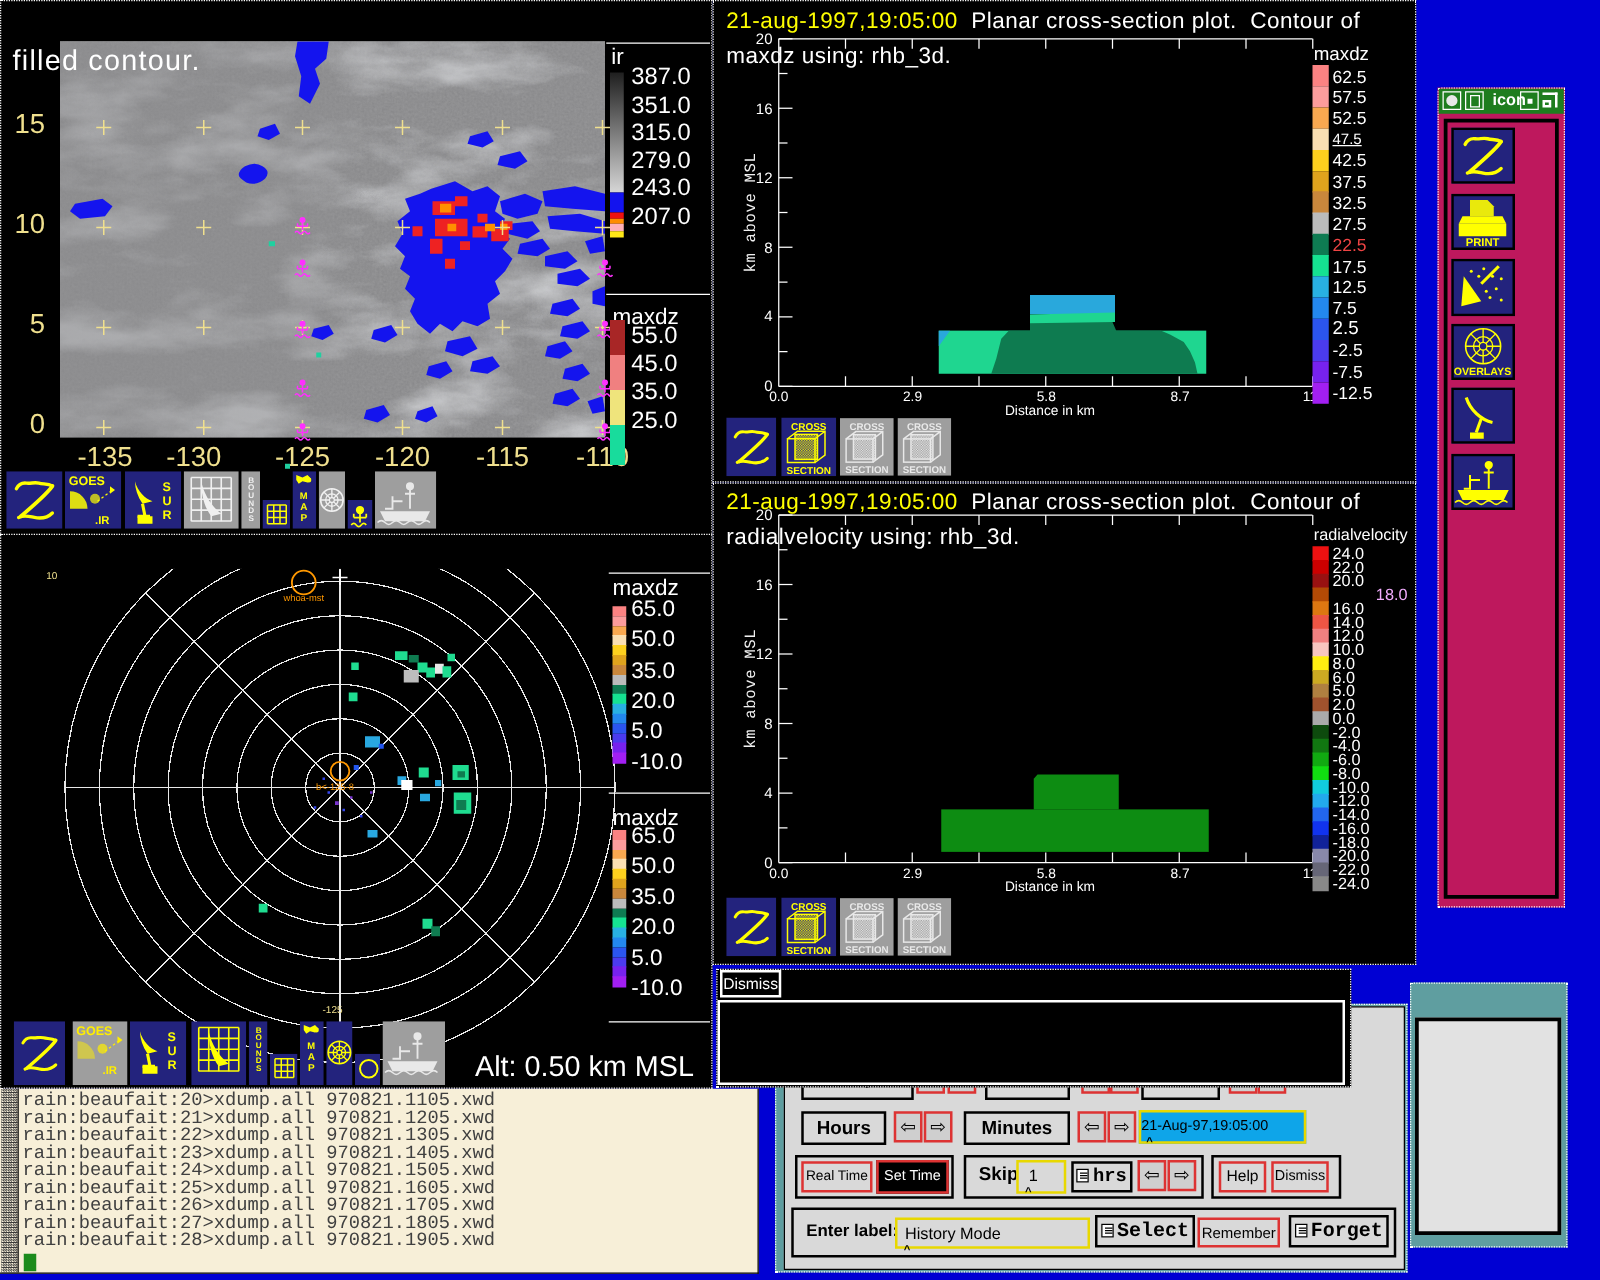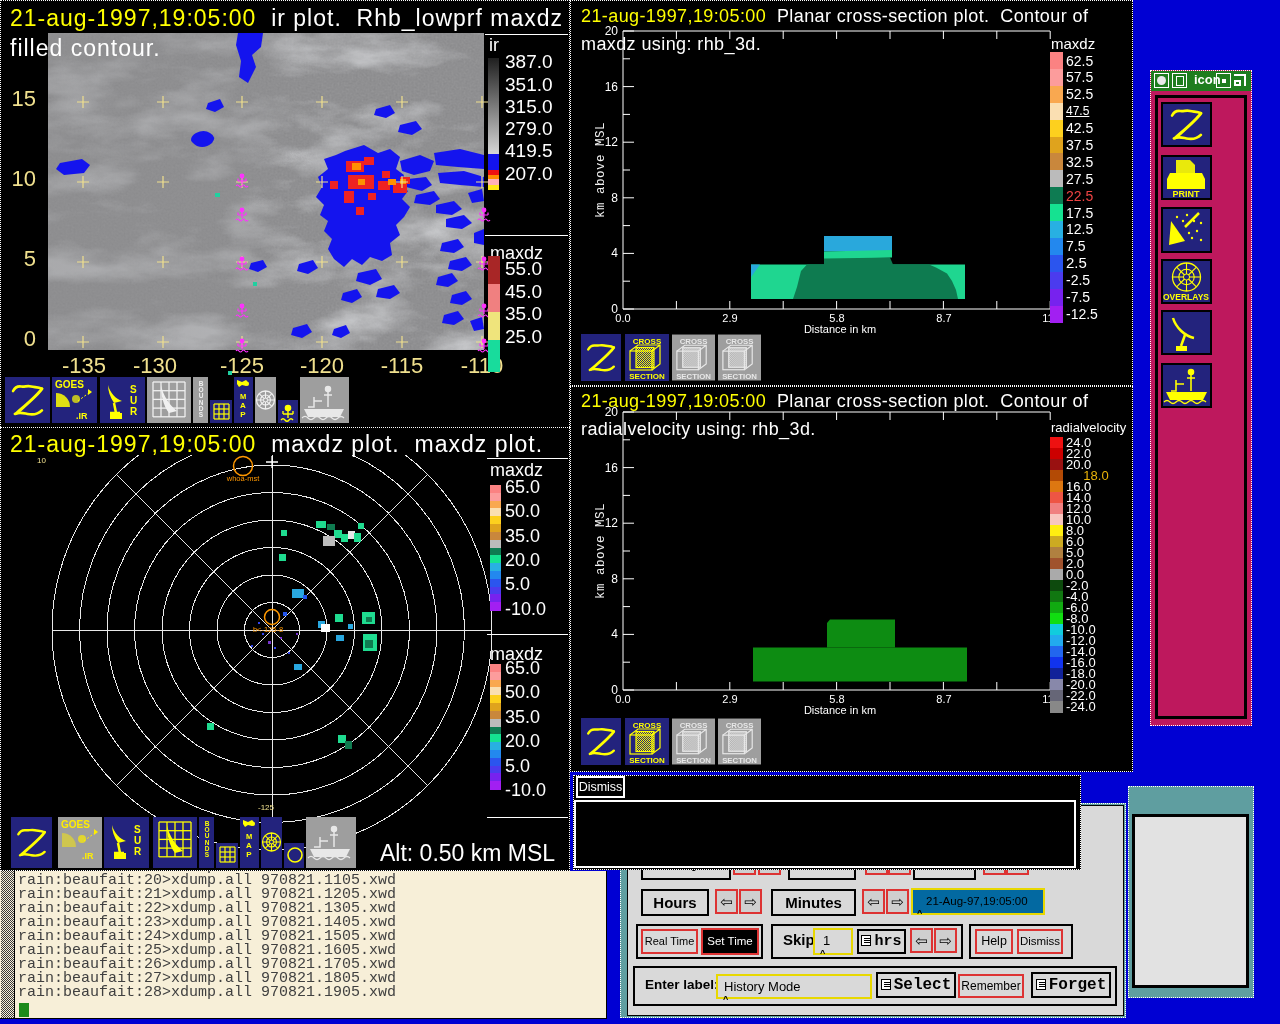--- a/index.html
+++ b/index.html
@@ -12,21 +12,20 @@
 .t2 { font-size:18px; letter-spacing:0.4px; }
 .cblab { position:absolute; color:#fff; white-space:pre; }
 svg { position:absolute; display:block; }
 pre { font-family:"Liberation Mono", monospace; }
 </style>
 </head>
 <body>
 
 <div class="win" id="leftwin" style="left:0; top:0; width:570px; height:871px; overflow:hidden;">
 
-  <div class="ttl" style="left:10px; top:5px;"><span class="y">21-aug-1997,19:05:00</span>  ir plot.  Rhb_lowprf maxdz</div>
   <div class="ttl" style="left:10px; top:35px;">filled contour.</div>
 
   <div id="sat" class="abs" style="left:48px; top:33px; width:436px; height:317px; background:#8e8e8e; overflow:hidden;">
 <svg class="abs" style="left:0;top:0;" width="436" height="317" viewBox="0 0 436 317">
 <defs>
 <filter id="cl" x="0" y="0" width="100%" height="100%">
   <feTurbulence type="fractalNoise" baseFrequency="0.011 0.028" numOctaves="5" seed="9"></feTurbulence>
   <feColorMatrix type="matrix" values="0 0 0 0 0.68, 0 0 0 0 0.69, 0 0 0 0 0.71, 1.4 1.4 1.4 0 -1.95"></feColorMatrix>
 </filter>
 <filter id="grain" x="0" y="0" width="100%" height="100%">
@@ -186,21 +185,21 @@
 <div class="abs" style="left:488px;top:58px;width:11px;height:96px;background:linear-gradient(#1f1f1f,#d6d6d6);"></div>
 <div class="abs" style="left:488px;top:154px;width:11px;height:16px;background:#1313ee;"></div>
 <div class="abs" style="left:488px;top:170px;width:11px;height:5px;background:#ee1111;"></div>
 <div class="abs" style="left:488px;top:175px;width:11px;height:4px;background:#ff8c00;"></div>
 <div class="abs" style="left:488px;top:179px;width:11px;height:6px;background:#ffb0b8;"></div>
 <div class="abs" style="left:488px;top:185px;width:11px;height:5px;background:#ffe818;"></div>
 <div class="abs" style="left:505px;top:52.2px;width:60px;font-size:19px;color:#fff;font-weight:normal;text-align:left;line-height:19px;white-space:pre;">387.0</div>
 <div class="abs" style="left:505px;top:74.5px;width:60px;font-size:19px;color:#fff;font-weight:normal;text-align:left;line-height:19px;white-space:pre;">351.0</div>
 <div class="abs" style="left:505px;top:96.8px;width:60px;font-size:19px;color:#fff;font-weight:normal;text-align:left;line-height:19px;white-space:pre;">315.0</div>
 <div class="abs" style="left:505px;top:119.1px;width:60px;font-size:19px;color:#fff;font-weight:normal;text-align:left;line-height:19px;white-space:pre;">279.0</div>
-<div class="abs" style="left:505px;top:141.4px;width:60px;font-size:19px;color:#fff;font-weight:normal;text-align:left;line-height:19px;white-space:pre;">419.5</div>
+<div class="abs" style="left:505px;top:141.4px;width:60px;font-size:19px;color:#fff;font-weight:normal;text-align:left;line-height:19px;white-space:pre;">243.0</div>
 <div class="abs" style="left:505px;top:163.7px;width:60px;font-size:19px;color:#fff;font-weight:normal;text-align:left;line-height:19px;white-space:pre;">207.0</div>
 <div class="cblab" style="left:490px;top:243px;font-size:18px;">maxdz</div>
 <div class="abs" style="left:488px;top:256px;width:12px;height:28px;background:#a82626;"></div>
 <div class="abs" style="left:488px;top:284px;width:12px;height:28px;background:#f08080;"></div>
 <div class="abs" style="left:488px;top:312px;width:12px;height:28px;background:#efe47c;"></div>
 <div class="abs" style="left:488px;top:340px;width:12px;height:32px;background:#18dc9c;"></div>
 <div class="abs" style="left:505px;top:258.5px;width:60px;font-size:19px;color:#fff;font-weight:normal;text-align:left;line-height:19px;white-space:pre;">55.0</div>
 <div class="abs" style="left:505px;top:281.5px;width:60px;font-size:19px;color:#fff;font-weight:normal;text-align:left;line-height:19px;white-space:pre;">45.0</div>
 <div class="abs" style="left:505px;top:303.5px;width:60px;font-size:19px;color:#fff;font-weight:normal;text-align:left;line-height:19px;white-space:pre;">35.0</div>
 <div class="abs" style="left:505px;top:326.5px;width:60px;font-size:19px;color:#fff;font-weight:normal;text-align:left;line-height:19px;white-space:pre;">25.0</div>
@@ -306,21 +305,20 @@
         <g stroke="#e8e8e8" stroke-width="1.5" fill="none">
 <path d="M8,30 L14,30 L14,20 M14,24 L22,24 M28,30 L28,14 M24,18 L32,18"></path>
 <circle cx="28" cy="12" r="2.5" fill="#e8e8e8"></circle>
 </g>
 <path d="M4,32 L44,32 L40,40 L8,40 z" fill="#e8e8e8"></path>
 <path d="M2,33 q3,-3 6,0 q3,3 6,0 q3,-3 6,0 q3,3 6,0 q3,-3 6,0 q3,3 6,0 q3,-3 6,0" stroke="#e8e8e8" stroke-width="1.2" fill="none" transform="translate(0,8)"></path>
       </svg>
 </div>
   <div class="abs" style="left:0;top:427px;width:570px;border-top:1px dotted #fff;"></div>
 
-  <div class="ttl" style="left:10px; top:431px;"><span class="y">21-aug-1997,19:05:00</span>  maxdz plot.  maxdz plot.</div>
 
   <svg id="radar" width="570" height="420" viewBox="0 455 570 420" style="left:0;top:455px;">
 <clipPath id="radclip">
         <rect x="0" y="455" width="570" height="400"></rect>
       </clipPath>
 <g clip-path="url(#radclip)" shape-rendering="crispEdges">
 <circle cx="272" cy="630" r="27.5" fill="none" stroke="#e8e8e8" stroke-width="1"></circle>
 <circle cx="272" cy="630" r="55.0" fill="none" stroke="#e8e8e8" stroke-width="1"></circle>
 <circle cx="272" cy="630" r="82.5" fill="none" stroke="#e8e8e8" stroke-width="1"></circle>
 <circle cx="272" cy="630" r="110.0" fill="none" stroke="#e8e8e8" stroke-width="1"></circle>
@@ -779,21 +777,21 @@
 <div class="abs" style="left:480px;top:249.00px;width:13px;height:11.50px;background:#22aaee;"></div>
 <div class="abs" style="left:480px;top:260.00px;width:13px;height:11.50px;background:#2266ee;"></div>
 <div class="abs" style="left:480px;top:271.00px;width:13px;height:11.50px;background:#1133ee;"></div>
 <div class="abs" style="left:480px;top:282.00px;width:13px;height:11.50px;background:#112299;"></div>
 <div class="abs" style="left:480px;top:293.00px;width:13px;height:11.50px;background:#8888aa;"></div>
 <div class="abs" style="left:480px;top:304.00px;width:13px;height:11.50px;background:#666677;"></div>
 <div class="abs" style="left:480px;top:315.00px;width:13px;height:11.50px;background:#888888;"></div>
 <div class="abs" style="left:496px;top:50.0px;width:60px;font-size:13px;color:#fff;font-weight:normal;text-align:left;line-height:13px;white-space:pre;">24.0</div>
 <div class="abs" style="left:496px;top:61.0px;width:60px;font-size:13px;color:#fff;font-weight:normal;text-align:left;line-height:13px;white-space:pre;">22.0</div>
 <div class="abs" style="left:496px;top:72.0px;width:60px;font-size:13px;color:#fff;font-weight:normal;text-align:left;line-height:13px;white-space:pre;">20.0</div>
-<div class="abs" style="left:496px;top:83.0px;width:60px;font-size:13px;color:#eab308;font-weight:normal;text-align:center;line-height:13px;white-space:pre;">18.0</div>
+<div class="abs" style="left:496px;top:83.0px;width:60px;font-size:13px;color:#f0abfc;font-weight:normal;text-align:right;line-height:13px;white-space:pre;">18.0</div>
 <div class="abs" style="left:496px;top:94.0px;width:60px;font-size:13px;color:#fff;font-weight:normal;text-align:left;line-height:13px;white-space:pre;">16.0</div>
 <div class="abs" style="left:496px;top:105.0px;width:60px;font-size:13px;color:#fff;font-weight:normal;text-align:left;line-height:13px;white-space:pre;">14.0</div>
 <div class="abs" style="left:496px;top:116.0px;width:60px;font-size:13px;color:#fff;font-weight:normal;text-align:left;line-height:13px;white-space:pre;">12.0</div>
 <div class="abs" style="left:496px;top:127.0px;width:60px;font-size:13px;color:#fff;font-weight:normal;text-align:left;line-height:13px;white-space:pre;">10.0</div>
 <div class="abs" style="left:496px;top:138.0px;width:60px;font-size:13px;color:#fff;font-weight:normal;text-align:left;line-height:13px;white-space:pre;">8.0</div>
 <div class="abs" style="left:496px;top:149.0px;width:60px;font-size:13px;color:#fff;font-weight:normal;text-align:left;line-height:13px;white-space:pre;">6.0</div>
 <div class="abs" style="left:496px;top:160.0px;width:60px;font-size:13px;color:#fff;font-weight:normal;text-align:left;line-height:13px;white-space:pre;">5.0</div>
 <div class="abs" style="left:496px;top:171.0px;width:60px;font-size:13px;color:#fff;font-weight:normal;text-align:left;line-height:13px;white-space:pre;">2.0</div>
 <div class="abs" style="left:496px;top:182.0px;width:60px;font-size:13px;color:#fff;font-weight:normal;text-align:left;line-height:13px;white-space:pre;">0.0</div>
 <div class="abs" style="left:496px;top:193.0px;width:60px;font-size:13px;color:#fff;font-weight:normal;text-align:left;line-height:13px;white-space:pre;">-2.0</div>
@@ -904,21 +902,21 @@
 <div class="abs" style="left:268px;top:47px;width:23px;height:25px;border:2px solid #d33;background:#cfcfcf;color:#000;font-size:15px;text-align:center;line-height:21px;">⇨</div>
 <div class="abs" style="left:293px;top:43px;width:63px;height:34px;border:2px solid #000;background:#d9d9d9;color:#000;font-weight:bold;font-size:15px;text-align:center;line-height:30px;">Year</div>
 <div class="abs" style="left:363px;top:47px;width:23px;height:25px;border:2px solid #d33;background:#cfcfcf;color:#000;font-size:15px;text-align:center;line-height:21px;">⇦</div>
 <div class="abs" style="left:386px;top:47px;width:23px;height:25px;border:2px solid #d33;background:#cfcfcf;color:#000;font-size:15px;text-align:center;line-height:21px;">⇨</div>
 <div class="abs" style="left:21px;top:86px;width:68px;height:27px;border:2px solid #000;background:#d9d9d9;color:#000;font-weight:bold;font-size:15px;text-align:center;line-height:23px;">Hours</div>
 <div class="abs" style="left:95px;top:86px;width:23px;height:25px;border:2px solid #d33;background:#cfcfcf;color:#000;font-size:15px;text-align:center;line-height:21px;">⇦</div>
 <div class="abs" style="left:119px;top:86px;width:23px;height:25px;border:2px solid #d33;background:#cfcfcf;color:#000;font-size:15px;text-align:center;line-height:21px;">⇨</div>
 <div class="abs" style="left:151px;top:86px;width:85px;height:27px;border:2px solid #000;background:#d9d9d9;color:#000;font-weight:bold;font-size:15px;text-align:center;line-height:23px;">Minutes</div>
 <div class="abs" style="left:242px;top:86px;width:23px;height:25px;border:2px solid #d33;background:#cfcfcf;color:#000;font-size:15px;text-align:center;line-height:21px;">⇦</div>
 <div class="abs" style="left:266px;top:86px;width:23px;height:25px;border:2px solid #d33;background:#cfcfcf;color:#000;font-size:15px;text-align:center;line-height:21px;">⇨</div>
-<div class="abs" style="left:291px;top:85px;width:134px;height:27px;border:2px solid #e8d800;background:#0369a1;color:#000;font-size:11.5px;line-height:23px;padding-left:13px;">21-Aug-97,19:05:00</div>
+<div class="abs" style="left:291px;top:85px;width:134px;height:27px;border:2px solid #e8d800;background:#0ea5e9;color:#000;font-size:11.5px;line-height:23px;padding-left:0;">21-Aug-97,19:05:00</div>
 <div class="abs" style="left:16px;top:121px;width:127px;height:35px;border:2px solid #000;"></div>
 <div class="abs" style="left:21px;top:126px;width:57px;height:25px;border:2px solid #d33;background:#d9d9d9;color:#000;font-size:11px;text-align:center;line-height:21px;overflow:hidden;">Real Time</div>
 <div class="abs" style="left:81px;top:125px;width:58px;height:27px;border:2px solid #d33;background:#000;color:#fff;font-size:11.5px;text-align:center;line-height:23px;overflow:hidden;">Set Time</div>
 <div class="abs" style="left:151px;top:121px;width:192px;height:35px;border:2px solid #000;"></div>
 <div class="abs" style="left:163px;top:128px;color:#000;font-weight:bold;font-size:15px;">Skip</div>
 <div class="abs" style="left:193px;top:125px;width:40px;height:27px;border:2px solid #e8d800;background:#d9d9d9;color:#000;font-size:13px;padding:3px 0 0 8px;">1</div>
 <div class="abs" style="left:237px;top:126px;width:49px;height:25px;border:2px solid #000;background:#d9d9d9;color:#000;font-size:15px;font-weight:bold;font-family:'Liberation Mono',monospace;text-align:center;line-height:21px;"><span style="display:inline-block;width:10px;height:11px;border:1px solid #000;background:#fff;vertical-align:-1px;margin-right:3px;box-shadow:inset 0 0 0 1px #fff;position:relative;"><span style="position:absolute;left:2px;top:2px;width:6px;height:1px;background:#000;"></span><span style="position:absolute;left:2px;top:4px;width:6px;height:1px;background:#000;"></span><span style="position:absolute;left:2px;top:6px;width:6px;height:1px;background:#000;"></span></span>hrs</div>
 <div class="abs" style="left:290px;top:125px;width:23px;height:25px;border:2px solid #d33;background:#cfcfcf;color:#000;font-size:15px;text-align:center;line-height:21px;">⇦</div>
 <div class="abs" style="left:314px;top:125px;width:23px;height:25px;border:2px solid #d33;background:#cfcfcf;color:#000;font-size:15px;text-align:center;line-height:21px;">⇨</div>
 <div class="abs" style="left:349px;top:121px;width:104px;height:35px;border:2px solid #000;"></div>

